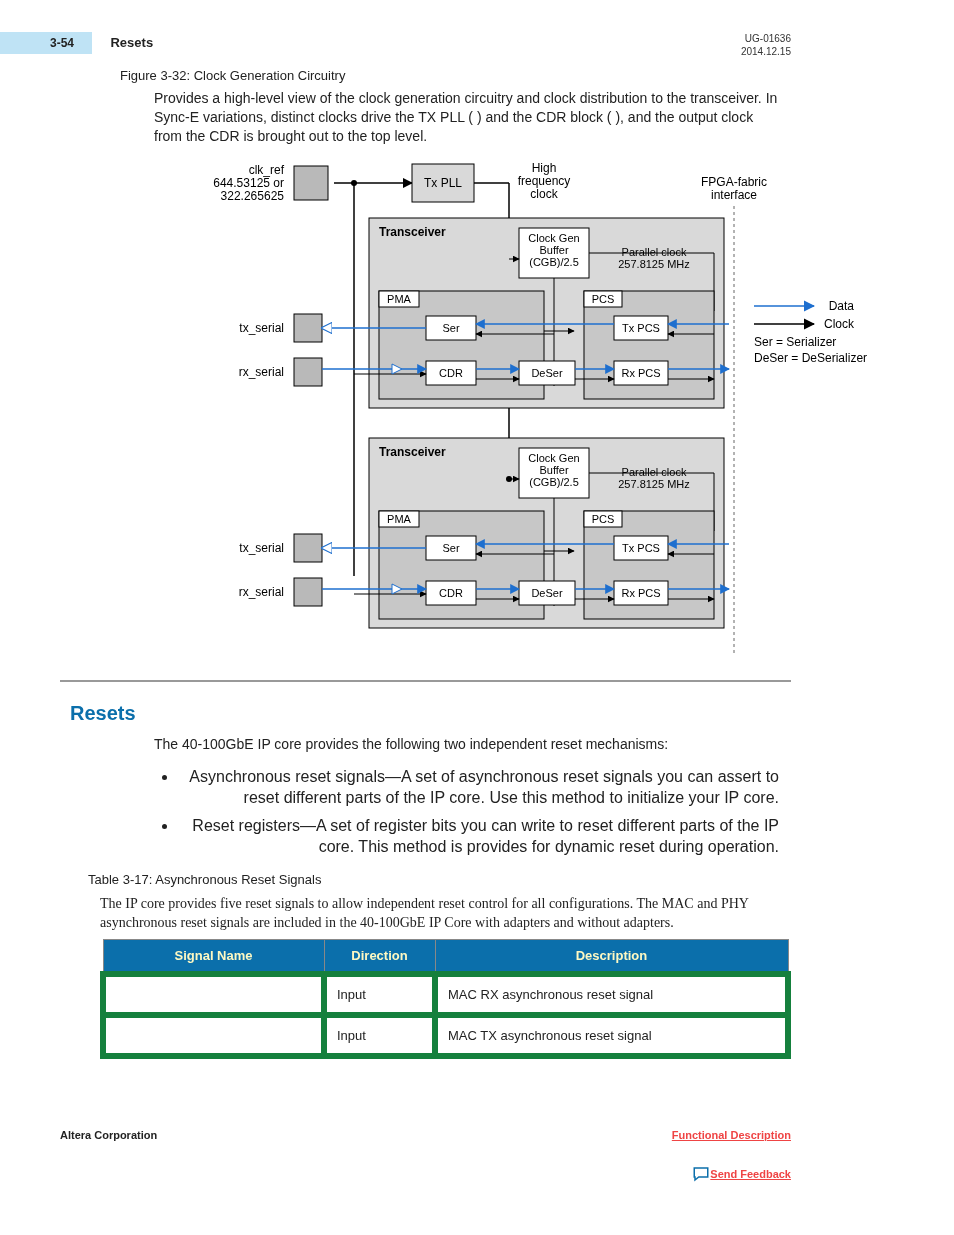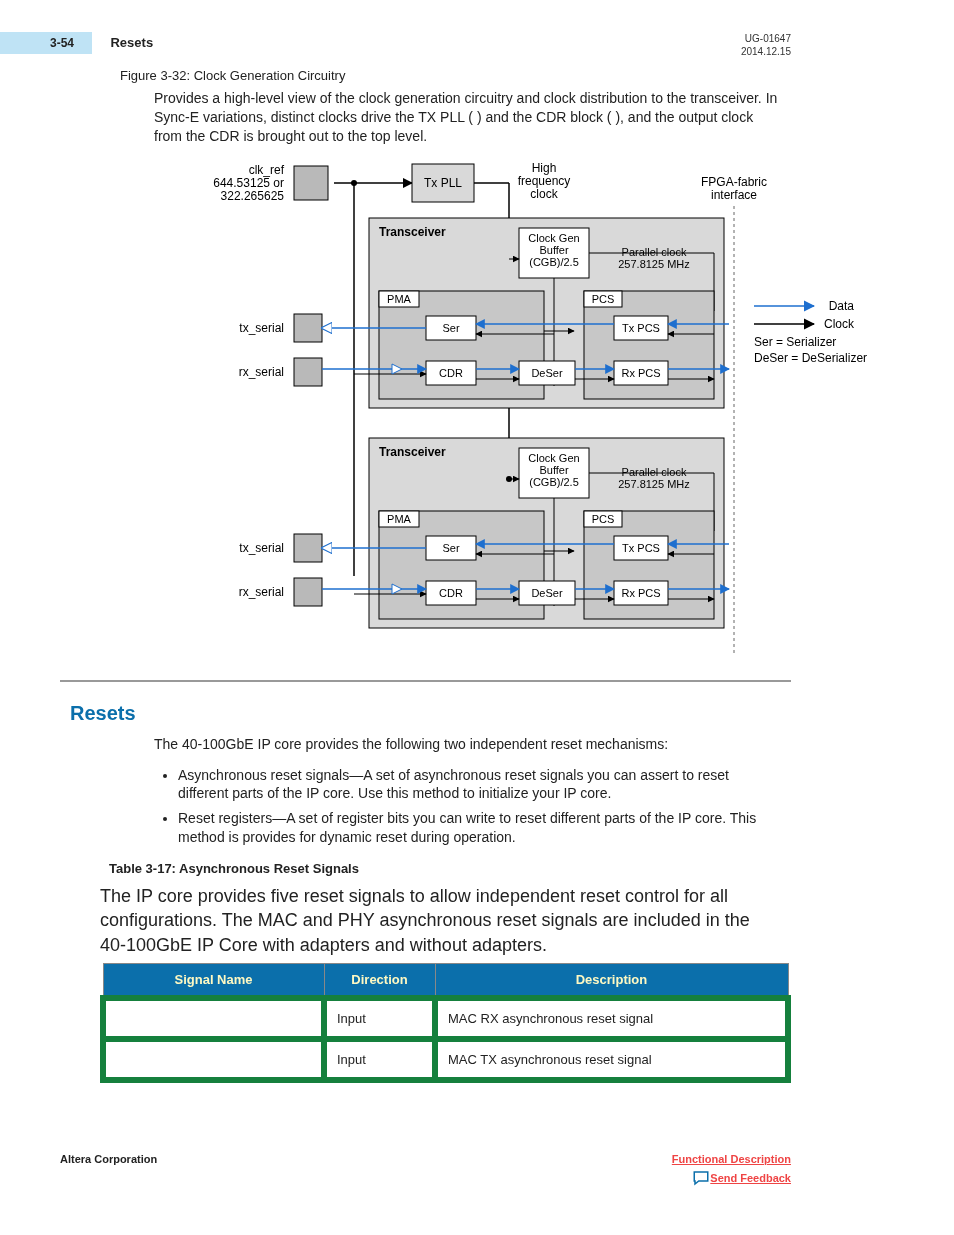--- a/index.html
+++ b/index.html
@@ -8,46 +8,46 @@
   .page-tag{background:#bfe3f5;padding:4px 18px 4px 50px;font-weight:700;font-size:12px;display:inline-block;margin-left:-60px;}
   .page-title-inline{font-weight:700;font-size:13px;margin-left:14px;}
   .doc-meta{font-size:10px;text-align:right;line-height:1.3;color:#333;}
   .fig-title{font-weight:400;font-size:13px;margin:10px 0 6px 60px;}
   .fig-para{font-size:14px;line-height:1.35;margin:0 12px 10px 94px;}
   .diagram-wrap{margin:6px 0 12px 94px;}
   svg{display:block;}
   hr.sep{border:none;border-top:2px solid #999;margin:14px 0 20px 0;}
   h2.section{color:#0b6fab;font-size:20px;margin:0 0 10px 10px;font-weight:600;}
   .body-para{font-size:14px;line-height:1.35;margin:0 12px 12px 94px;}
-  ul.body-list{font-size:14px;line-height:1.35;margin:0 12px 14px 94px;padding-left:24px;}
+  ul.body-list{font-size:16px;line-height:1.35;margin:0 12px 14px 94px;padding-left:24px;text-align:right;}
   ul.body-list li{margin-bottom:6px;}
-  .tbl-title{font-weight:700;font-size:13px;margin:6px 0 8px 49px;}
-  .tbl-lead{font-size:18px;line-height:1.35;margin:0 12px 6px 40px;}
+  .tbl-title{font-weight:400;font-size:13px;margin:6px 0 8px 28px;}
+  .tbl-lead{font-size:14px;line-height:1.35;margin:0 12px 6px 40px;font-family:Liberation Serif, serif;}
   table.sig{width:calc(100% - 40px);margin-left:40px;border-collapse:collapse;font-size:13px;}
   table.sig th{background:#0b6fab;color:#fef9c3;font-weight:600;border:1px solid #888;padding:8px 10px;text-align:center;}
   table.sig td{border:6px solid #15803d;padding:10px 10px;vertical-align:top;}
   table.sig th:first-child{width:200px;}
   table.sig th:nth-child(2){width:90px;}
   .footer{display:flex;justify-content:space-between;align-items:flex-start;margin-top:70px;font-size:11px;}
   .footer .fn-link{color:#ef4444;font-weight:700;}
-  .feedback{display:flex;align-items:center;gap:0;margin-top:4px;justify-content:flex-end;}
+  .feedback{display:flex;align-items:center;gap:0;margin-top:24px;justify-content:flex-end;}
   .feedback svg{width:18px;height:18px;}
   .ft-right{text-align:right;}
 </style>
 </head>
 <body>
 
 <div class="page">
   <div class="topbar">
     <div>
       <span class="page-tag">3-54</span>
       <span class="page-title-inline">Resets</span>
     </div>
     <div class="doc-meta">
-      <div>UG-01647</div>
+      <div>UG-01636</div>
       <div>2014.12.15</div>
     </div>
   </div>
 
   <div class="fig-title">Figure 3-32: Clock Generation Circuitry</div>
   <p class="fig-para">Provides a high-level view of the clock generation circuitry and clock distribution to the transceiver. In Sync-E variations, distinct clocks drive the TX PLL (                     ) and the CDR block (                     ), and the output clock from the CDR is brought out to the top level.</p>
 
   <div class="diagram-wrap">
     <svg width="740" height="510" viewBox="0 0 740 510">
       <defs>

